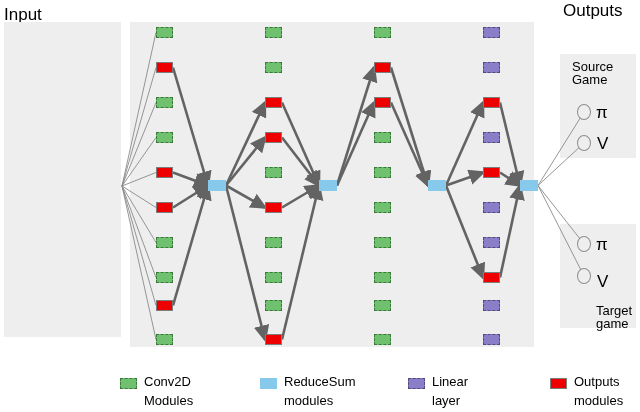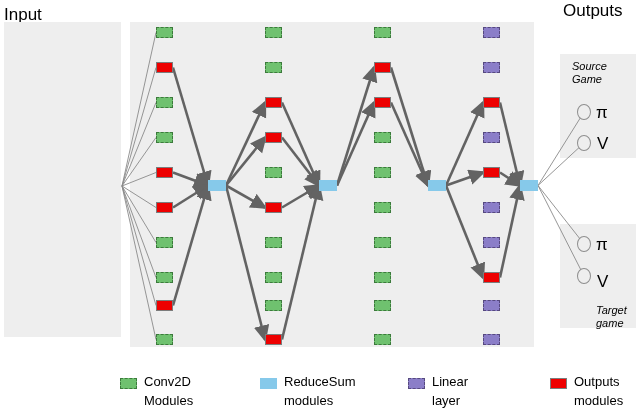--- a/index.html
+++ b/index.html
@@ -58,21 +58,21 @@
   .mod.lin{background:#8b7ec8;border:1px dashed #56497f;}
   .mod.red{background:#ee0000;border:1px solid #7c7c7c;}
   .mod.blue{background:#86c9ea;border:none;width:18px;height:11px;}
 
   
   .onode{
     position:absolute;width:14px;height:16px;border:1.4px solid #8e8e8e;
     border-radius:50%;background:#eeeeee;box-sizing:border-box;
   }
   .olabel{position:absolute;font-size:17px;color:#000;white-space:nowrap;}
-  .plabel{position:absolute;font-size:11px;color:#000;white-space:nowrap;line-height:13px;font-style:italic;}
+  .plabel{position:absolute;font-size:13px;color:#000;white-space:nowrap;line-height:13px;}
 
   
   #edges{position:absolute;left:0;top:0;width:640px;height:412px;pointer-events:none;}
 
   
   #legend{position:absolute;left:120px;top:374px;width:520px;height:38px;}
   .lg-item{position:absolute;top:0;}
   .lg-swatch{position:absolute;left:0;top:4px;width:17px;height:11px;box-sizing:border-box;}
   .lg-swatch.conv{background:#6fc16f;border:1px dashed #3c7a3c;}
   .lg-swatch.blue{background:#86c9ea;}

